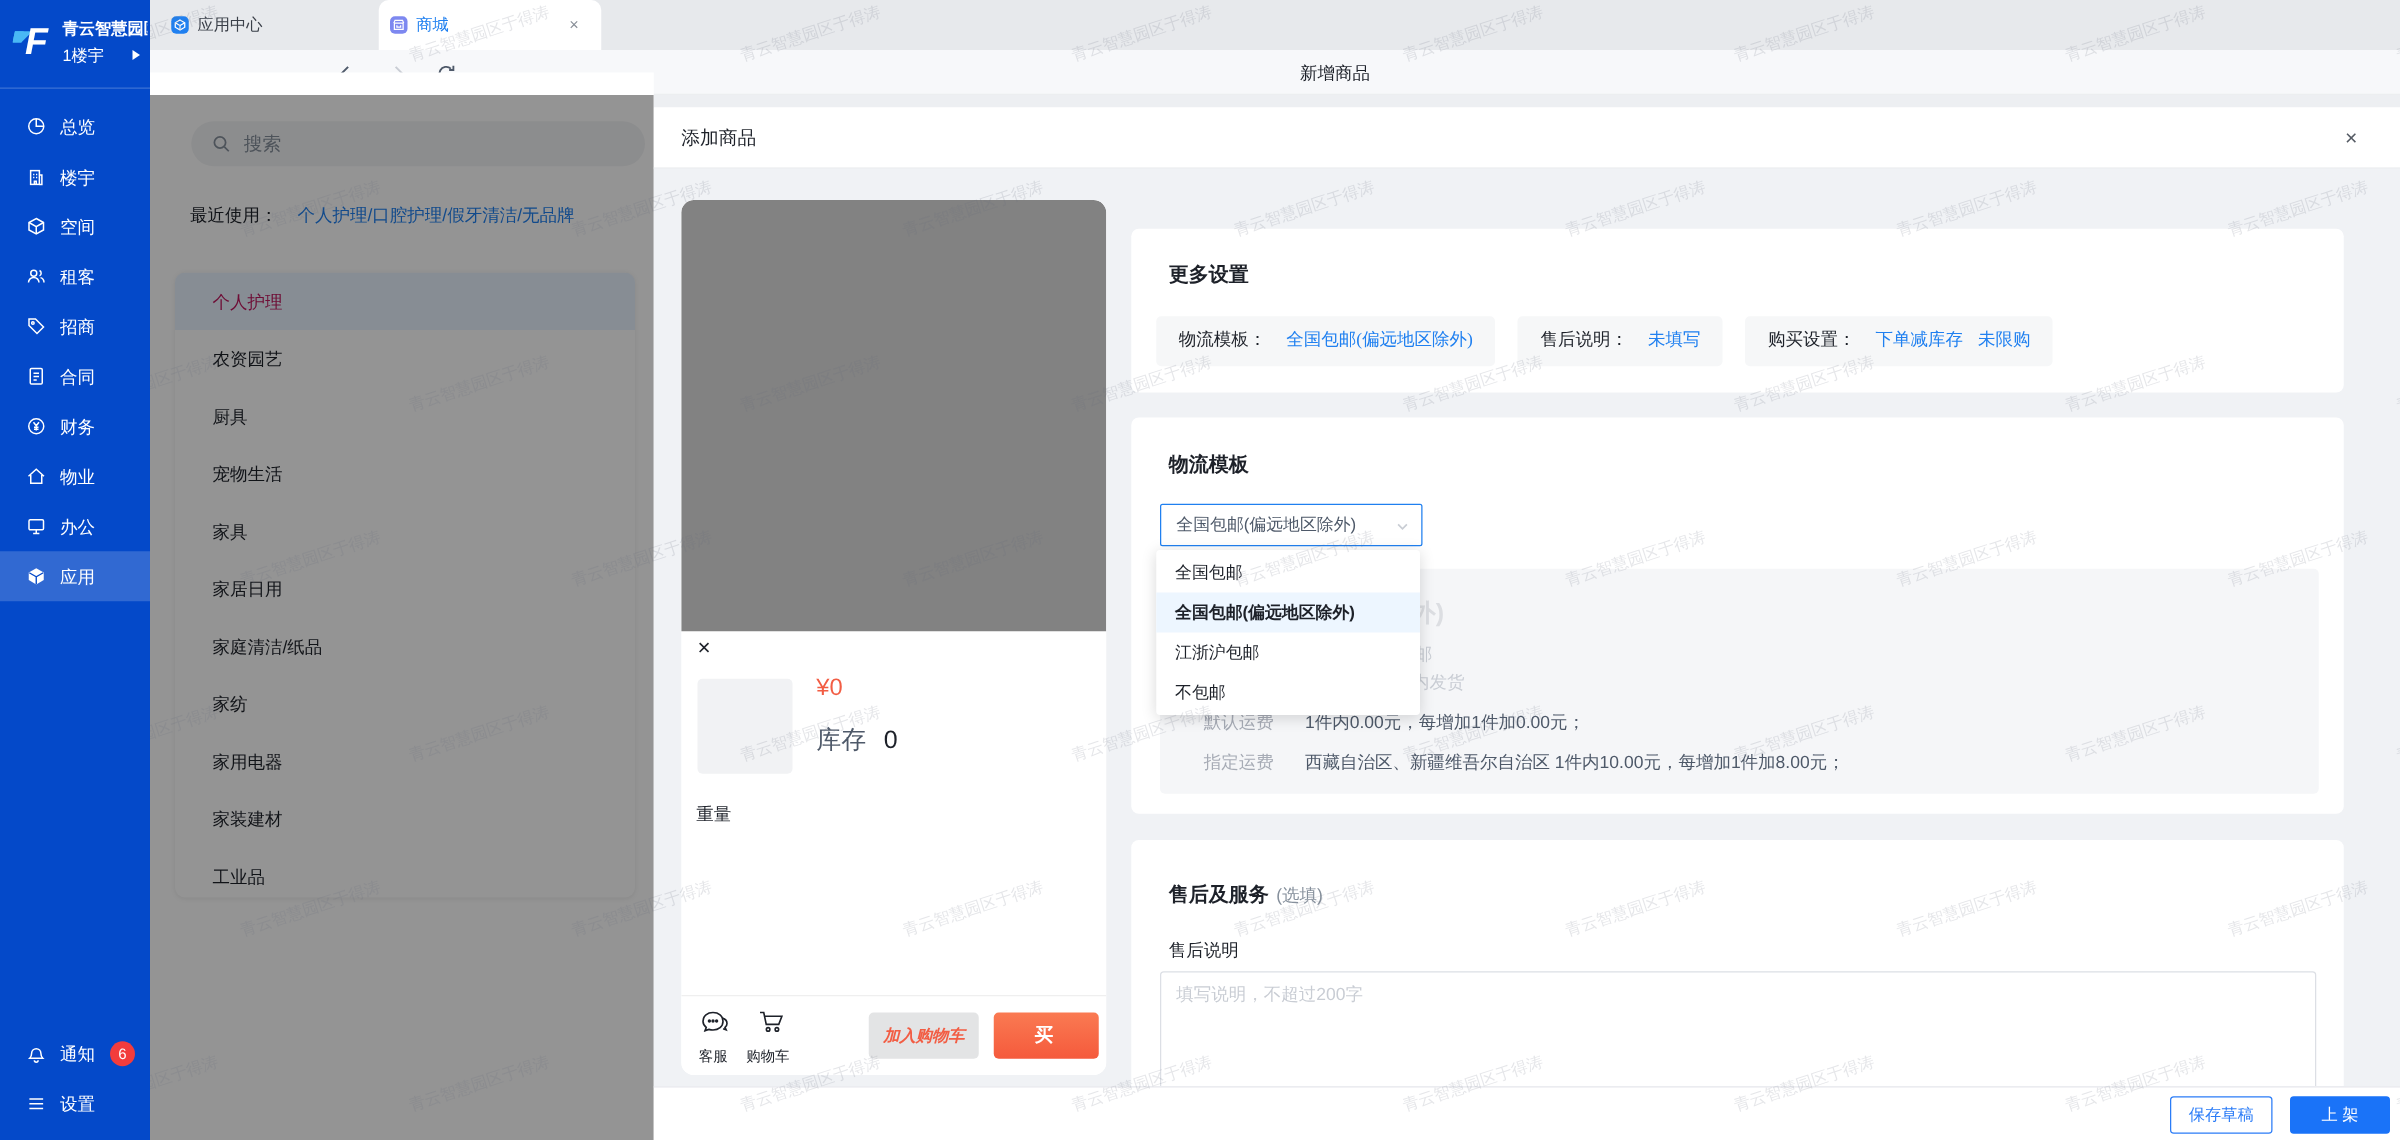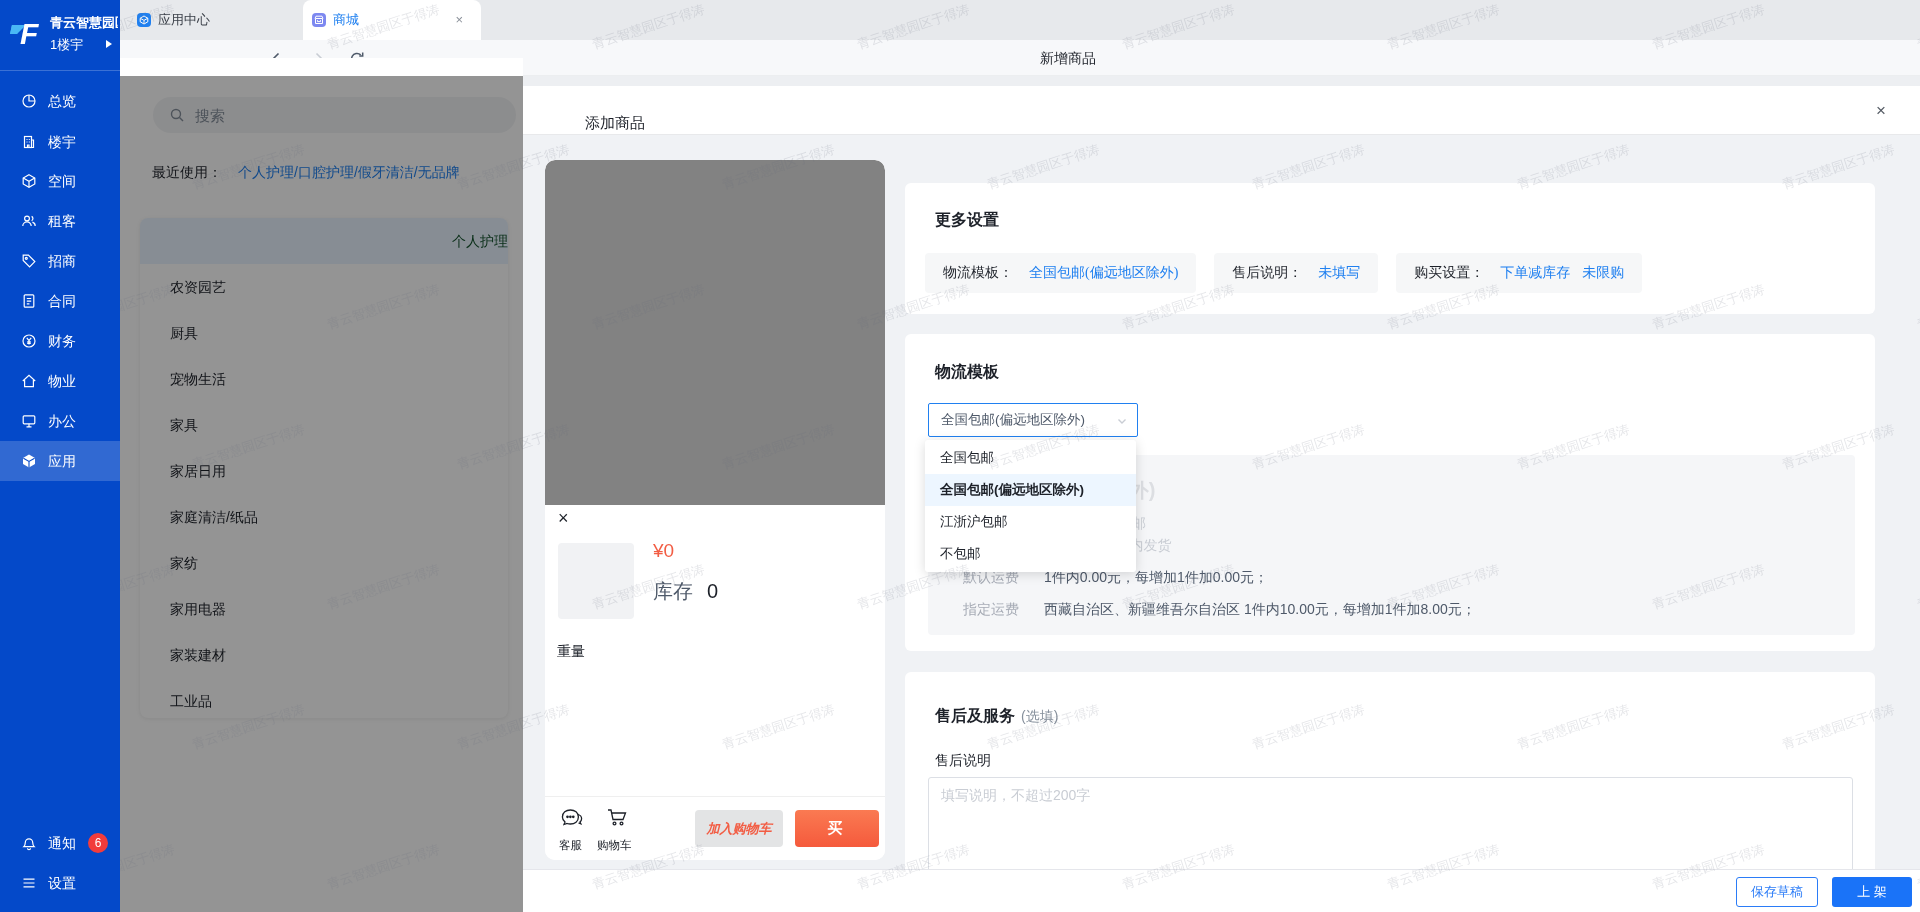--- a/index.html
+++ b/index.html
@@ -53,28 +53,28 @@
   .search-pill { position:absolute; left:33px; top:39px; width:363px; height:36px; background:#f2f3f5; border-radius:18px; }
   .search-pill svg { position:absolute; left:16px; top:10px; }
   .search-pill input { position:absolute; left:42px; top:0; width:300px; height:36px; background:transparent; border:none; outline:none;
     font-size:15px; color:#4e5969; font-family:inherit; }
   .search-pill input::placeholder { color:#86909c; }
   .recent { position:absolute; left:32px; top:106px; font-size:14px; color:#1d2129; white-space:nowrap; }
   .recent a { color:#2080f0; text-decoration:none; margin-left:16px; cursor:pointer; }
   .cat-panel { position:absolute; left:20px; top:160px; width:368px; height:500px; background:#fff; border-radius:8px; overflow:hidden;
     box-shadow:0 1px 4px rgba(0,0,0,0.08); }
   .cat-row { height:46px; line-height:46px; padding-left:30px; font-size:14px; color:#1d2129; cursor:pointer; }
-  .cat-row.sel { background:#e9f3ff; color:#14532d;text-align:right; }
+  .cat-row.sel { background:#e9f3ff; color:#be185d; }
   .dim { position:absolute; left:120px; top:76px; width:403px; height:836px; background:rgba(0,0,0,0.42); z-index:5; }
 
   
   .drawer { position:absolute; left:523px; top:76px; width:1397px; height:836px; z-index:10; }
   .drawer-strip { position:absolute; left:0; top:0; width:1397px; height:10px; background:#edeff2; }
   .drawer-head { position:absolute; left:0; top:10px; width:1397px; height:49px; background:#fff; border-bottom:1px solid #e8e9eb; }
-  .drawer-title { position:absolute; left:22px; top:12px; line-height:49px; font-size:15px; font-weight:500; color:#1d2129;margin-left:40px; }
+  .drawer-title { position:absolute; left:22px; top:0; line-height:49px; font-size:15px; font-weight:500; color:#1d2129; }
   .drawer-close { position:absolute; right:34px; top:0; line-height:49px; font-size:17px; color:#555b64; cursor:pointer; }
   .drawer-body { position:absolute; left:0; top:59px; width:1397px; height:734px; background:#f0f2f5; overflow:hidden; }
   .drawer-foot { position:absolute; left:0; bottom:0; width:1397px; height:43px; background:#fff; border-top:1px solid #e5e6eb; }
   .btn-draft { position:absolute; right:102px; top:7px; height:30px; padding:0 14px; background:#fff; border:1px solid #2b7cf7;
     color:#2b7cf7; border-radius:3px; font-size:13px; cursor:pointer; font-family:inherit; }
   .btn-publish { position:absolute; right:8px; top:7px; height:30px; width:80px; background:#1a73f8; border:none;
     color:#fff; border-radius:3px; font-size:13px; cursor:pointer; font-family:inherit; }
 
   
   .pcard { position:absolute; left:22px; top:25px; width:340px; height:700px; background:#fff; border-radius:10px; overflow:hidden; }

